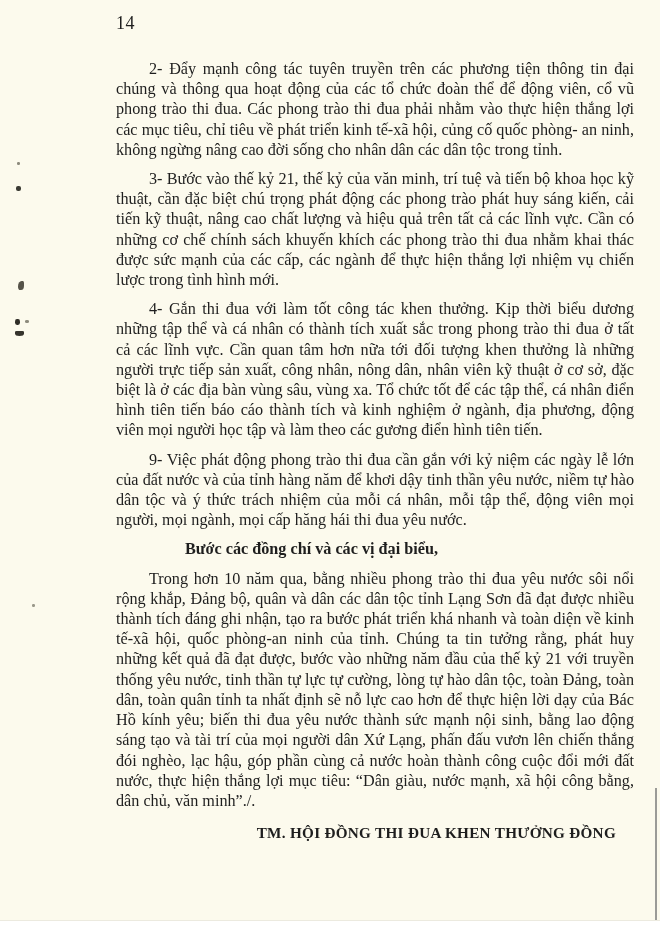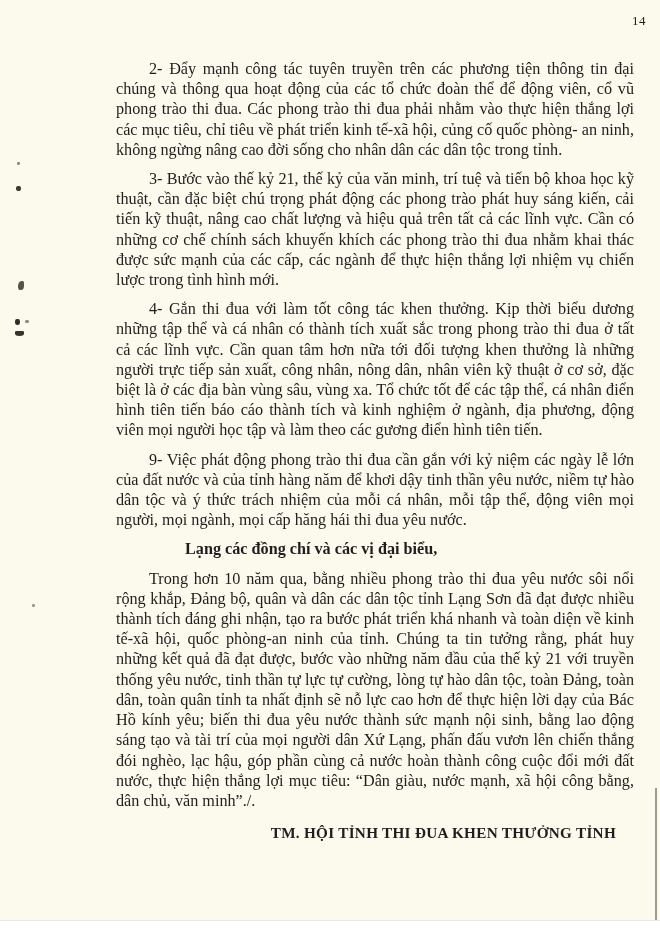--- a/index.html
+++ b/index.html
@@ -14,22 +14,22 @@
     background: #fcfaed;
     overflow: hidden;
     font-family: "Liberation Serif", "DejaVu Serif", serif;
     color: #1e1e1e;
   }
   .page-number {
     position: absolute;
     top: 13px;
     left: 116px;
     width: 530px;
-    text-align: right;
-    font-size: 13px;
+    text-align: left;
+    font-size: 18px;
     letter-spacing: 0.5px;
   }
   .content {
     position: absolute;
     top: 59px;
     left: 116px;
     width: 530px;
     font-size: 16.2px;
     line-height: 20.2px;
     text-align: justify;
@@ -90,24 +90,24 @@
 <div class="page">
 
   <div class="page-number">14</div>
 
   <div class="content">
     <div>
         <p class="para">2- Đẩy mạnh công tác tuyên truyền trên các phương tiện thông tin đại chúng và thông qua hoạt động của các tổ chức đoàn thể để động viên, cổ vũ phong trào thi đua. Các phong trào thi đua phải nhằm vào thực hiện thắng lợi các mục tiêu, chỉ tiêu về phát triển kinh tế-xã hội, củng cố quốc phòng- an ninh, không ngừng nâng cao đời sống cho nhân dân các dân tộc trong tỉnh.</p>
         <p class="para">3- Bước vào thế kỷ 21, thế kỷ của văn minh, trí tuệ và tiến bộ khoa học kỹ thuật, cần đặc biệt chú trọng phát động các phong trào phát huy sáng kiến, cải tiến kỹ thuật, nâng cao chất lượng và hiệu quả trên tất cả các lĩnh vực. Cần có những cơ chế chính sách khuyến khích các phong trào thi đua nhằm khai thác được sức mạnh của các cấp, các ngành để thực hiện thắng lợi nhiệm vụ chiến lược trong tình hình mới.</p>
         <p class="para">4- Gắn thi đua với làm tốt công tác khen thưởng. Kịp thời biểu dương những tập thể và cá nhân có thành tích xuất sắc trong phong trào thi đua ở tất cả các lĩnh vực. Cần quan tâm hơn nữa tới đối tượng khen thưởng là những người trực tiếp sản xuất, công nhân, nông dân, nhân viên kỹ thuật ở cơ sở, đặc biệt là ở các địa bàn vùng sâu, vùng xa. Tổ chức tốt để các tập thể, cá nhân điển hình tiên tiến báo cáo thành tích và kinh nghiệm ở ngành, địa phương, động viên mọi người học tập và làm theo các gương điển hình tiên tiến.</p>
         <p class="para">9- Việc phát động phong trào thi đua cần gắn với kỷ niệm các ngày lễ lớn của đất nước và của tỉnh hàng năm để khơi dậy tinh thần yêu nước, niềm tự hào dân tộc và ý thức trách nhiệm của mỗi cá nhân, mỗi tập thể, động viên mọi người, mọi ngành, mọi cấp hăng hái thi đua yêu nước.</p>
-        <p class="heading">Lạng các đồng chí và các vị đại biểu,</p>
+        <p class="heading">Bước các đồng chí và các vị đại biểu,</p>
         <p class="para">Trong hơn 10 năm qua, bằng nhiều phong trào thi đua yêu nước sôi nổi rộng khắp, Đảng bộ, quân và dân các dân tộc tỉnh Lạng Sơn đã đạt được nhiều thành tích đáng ghi nhận, tạo ra bước phát triển khá nhanh và toàn diện về kinh tế-xã hội, quốc phòng-an ninh của tỉnh. Chúng ta tin tưởng rằng, phát huy những kết quả đã đạt được, bước vào những năm đầu của thế kỷ 21 với truyền thống yêu nước, tinh thần tự lực tự cường, lòng tự hào dân tộc, toàn Đảng, toàn dân, toàn quân tỉnh ta nhất định sẽ nỗ lực cao hơn để thực hiện lời dạy của Bác Hồ kính yêu; biến thi đua yêu nước thành sức mạnh nội sinh, bằng lao động sáng tạo và tài trí của mọi người dân Xứ Lạng, phấn đấu vươn lên chiến thắng đói nghèo, lạc hậu, góp phần cùng cả nước hoàn thành công cuộc đổi mới đất nước, thực hiện thắng lợi mục tiêu: “Dân giàu, nước mạnh, xã hội công bằng, dân chủ, văn minh”./.</p>
       </div>
-    <div class="signature">TM. HỘI TỈNH THI ĐUA KHEN THƯỞNG TỈNH</div>
+    <div class="signature">TM. HỘI ĐỒNG THI ĐUA KHEN THƯỞNG ĐỒNG</div>
   </div>
 
   <div class="speck speck-1"></div>
   <div class="speck speck-2"></div>
   <div class="speck speck-3"></div>
   <div class="speck speck-4"></div>
   <div class="speck speck-5"></div>
   <div class="speck speck-6"></div>
   <div class="speck speck-7"></div>
 

